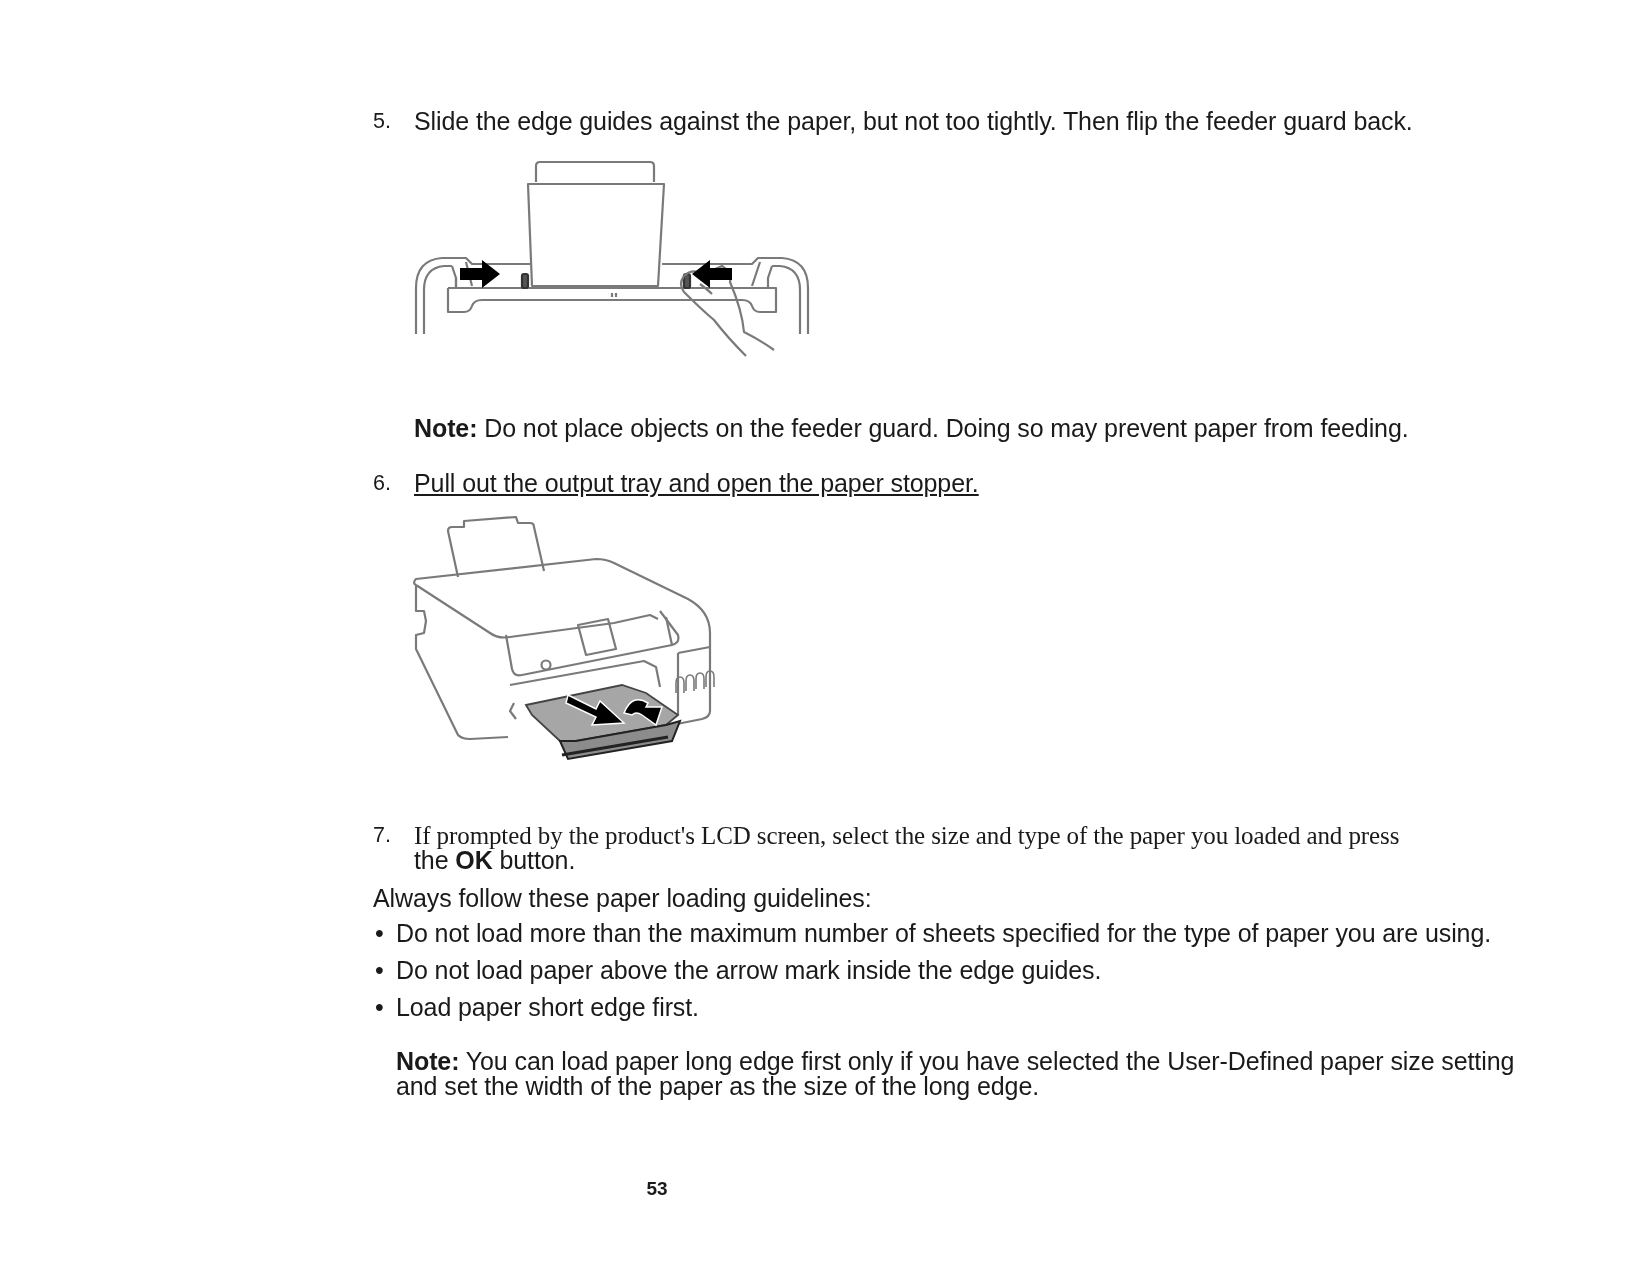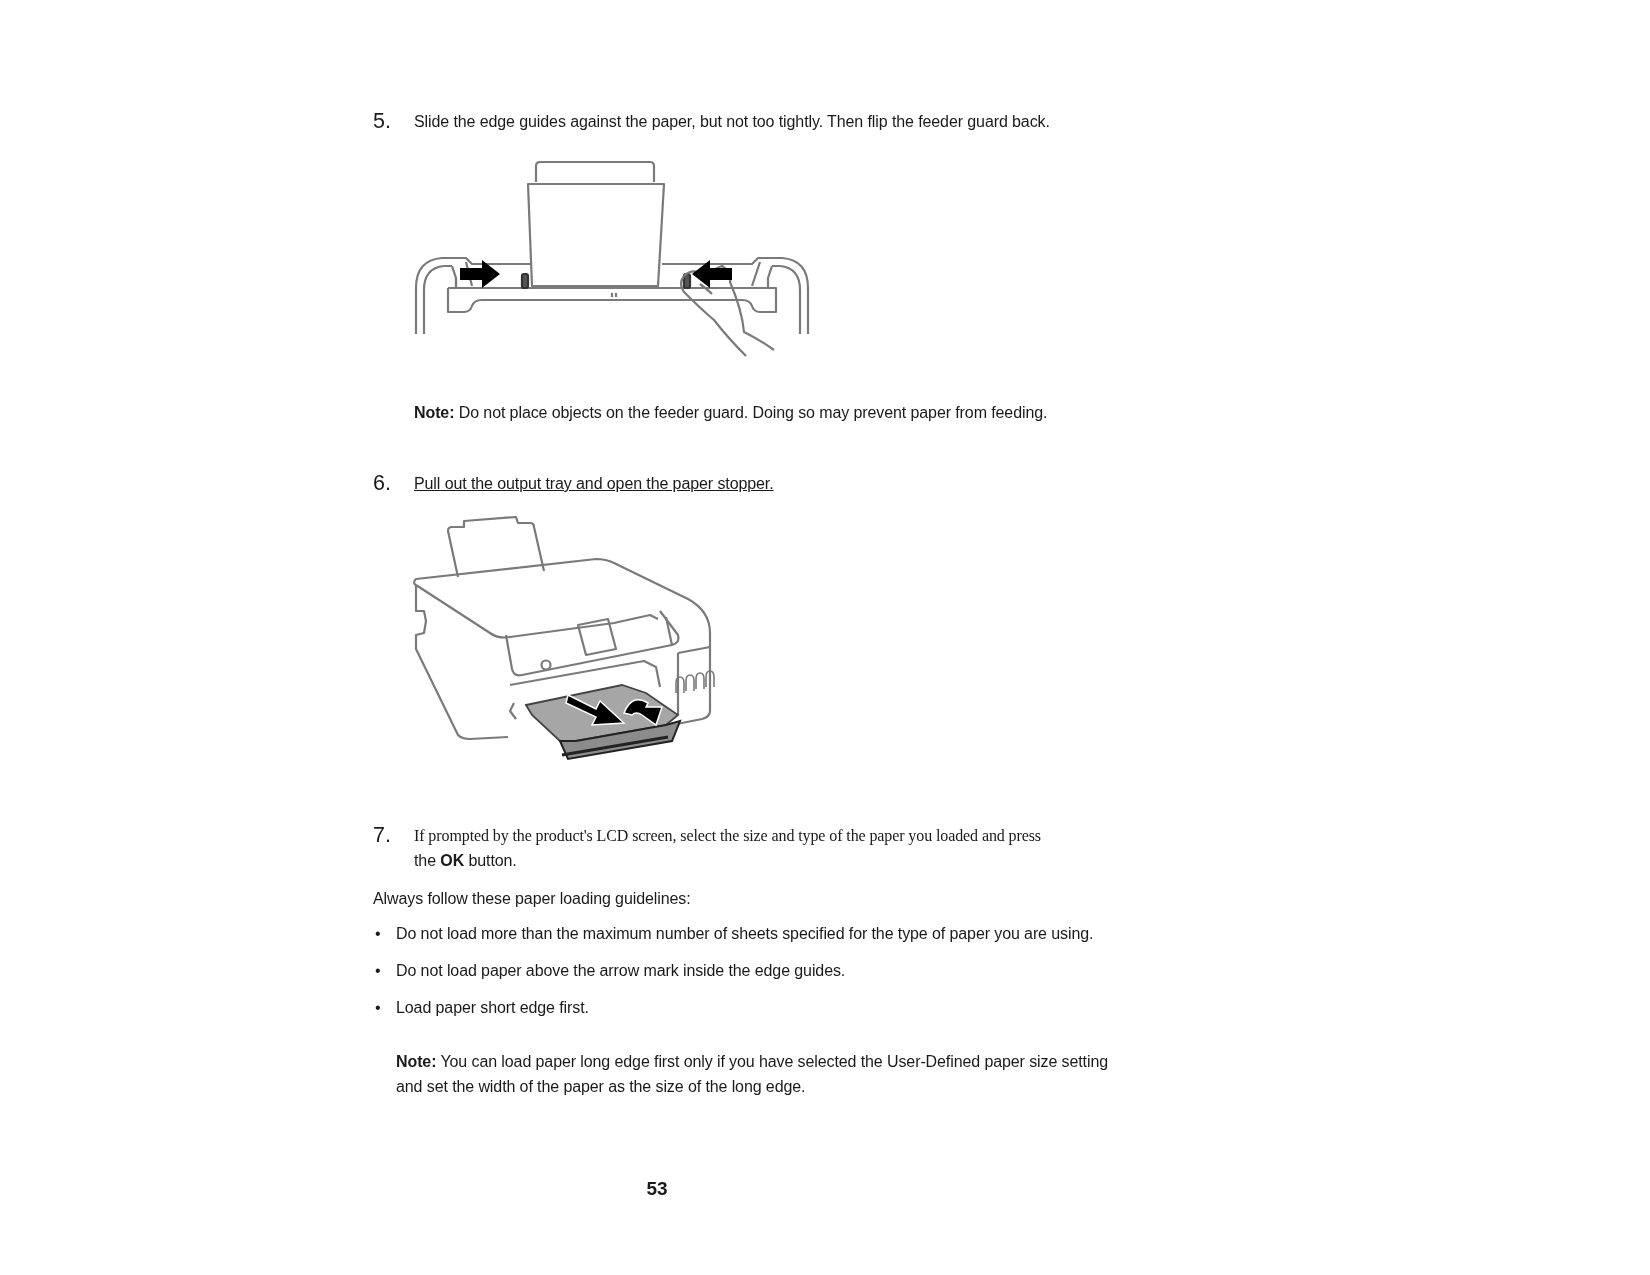--- a/index.html
+++ b/index.html
@@ -1,18 +1,18 @@
 <!DOCTYPE html>
 <html><head>
 <meta charset="utf-8">
 <style>
   html, body { margin: 0; padding: 0; background: #ffffff; }
   body { width: 1650px; height: 1275px; position: relative; overflow: hidden;
          font-family: "Liberation Sans", sans-serif; color: #1a1a1a; }
-  .t { position: absolute; font-size: 16px; line-height: 25px; white-space: nowrap; letter-spacing: -0.1px; }
+  .t { position: absolute; font-size: 25px; line-height: 25px; white-space: nowrap; letter-spacing: -0.1px; }
   .num { position: absolute; font-size: 21.5px; line-height: 25px; }
   b { font-weight: bold; }
   .fig { position: absolute; }
   .pagenum { position: absolute; font-size: 19px; font-weight: bold; left: 0; width: 1314px; text-align: center; }
 </style>
 </head>
 <body>
 
 <div class="num" style="left:373px; top:109px;">5.</div>
 <div class="t" style="left:414px; top:109px;">Slide the edge guides against the paper, but not too tightly. Then flip the feeder guard back.</div>
@@ -47,21 +47,21 @@
 
     <path d="M272 116 Q280 108 292 114 L310 106 Q320 112 318 122 Q330 150 332 172 Q348 180 362 190"></path>
     <path d="M272 116 Q266 124 272 132 Q290 150 302 160 Q316 178 334 196"></path>
     <path d="M288 124 Q296 130 300 134"></path>
   </g>
 
   <path d="M48 108 L70 108 L70 100 L88 114 L70 128 L70 120 L48 120 Z" fill="#000"></path>
   <path d="M320 108 L298 108 L298 100 L280 114 L298 128 L298 120 L320 120 Z" fill="#000"></path>
 </svg>
 
-<div class="t" style="left:414px; top:400px;"><b>Note:</b><span> Do not place objects on the feeder guard. Doing so may prevent paper from feeding.</span></div>
+<div class="t" style="left:414px; top:416px;"><b>Note:</b><span> Do not place objects on the feeder guard. Doing so may prevent paper from feeding.</span></div>
 
 <div class="num" style="left:373px; top:471px;">6.</div>
 <div class="t" style="left:414px; top:471px;text-decoration:underline;">Pull out the output tray and open the paper stopper.</div>
 
 <svg class="fig" style="left:410px; top:515px;" width="320" height="260" viewBox="0 0 320 260">
   <g fill="none" stroke="#7a7a7a" stroke-width="2.2" stroke-linejoin="round">
 
     <path d="M48 62 L38 16 Q38 12 42 12 L54 12 L54 6 L106 2 L108 8 L120 8 Q124 8 124 12 L134 56"></path>
 
     <path d="M6 70 Q2 68 6 64 L186 44 Q196 44 204 48 L278 84 Q300 96 300 118 L300 196 Q300 202 292 204 L262 210"></path>

